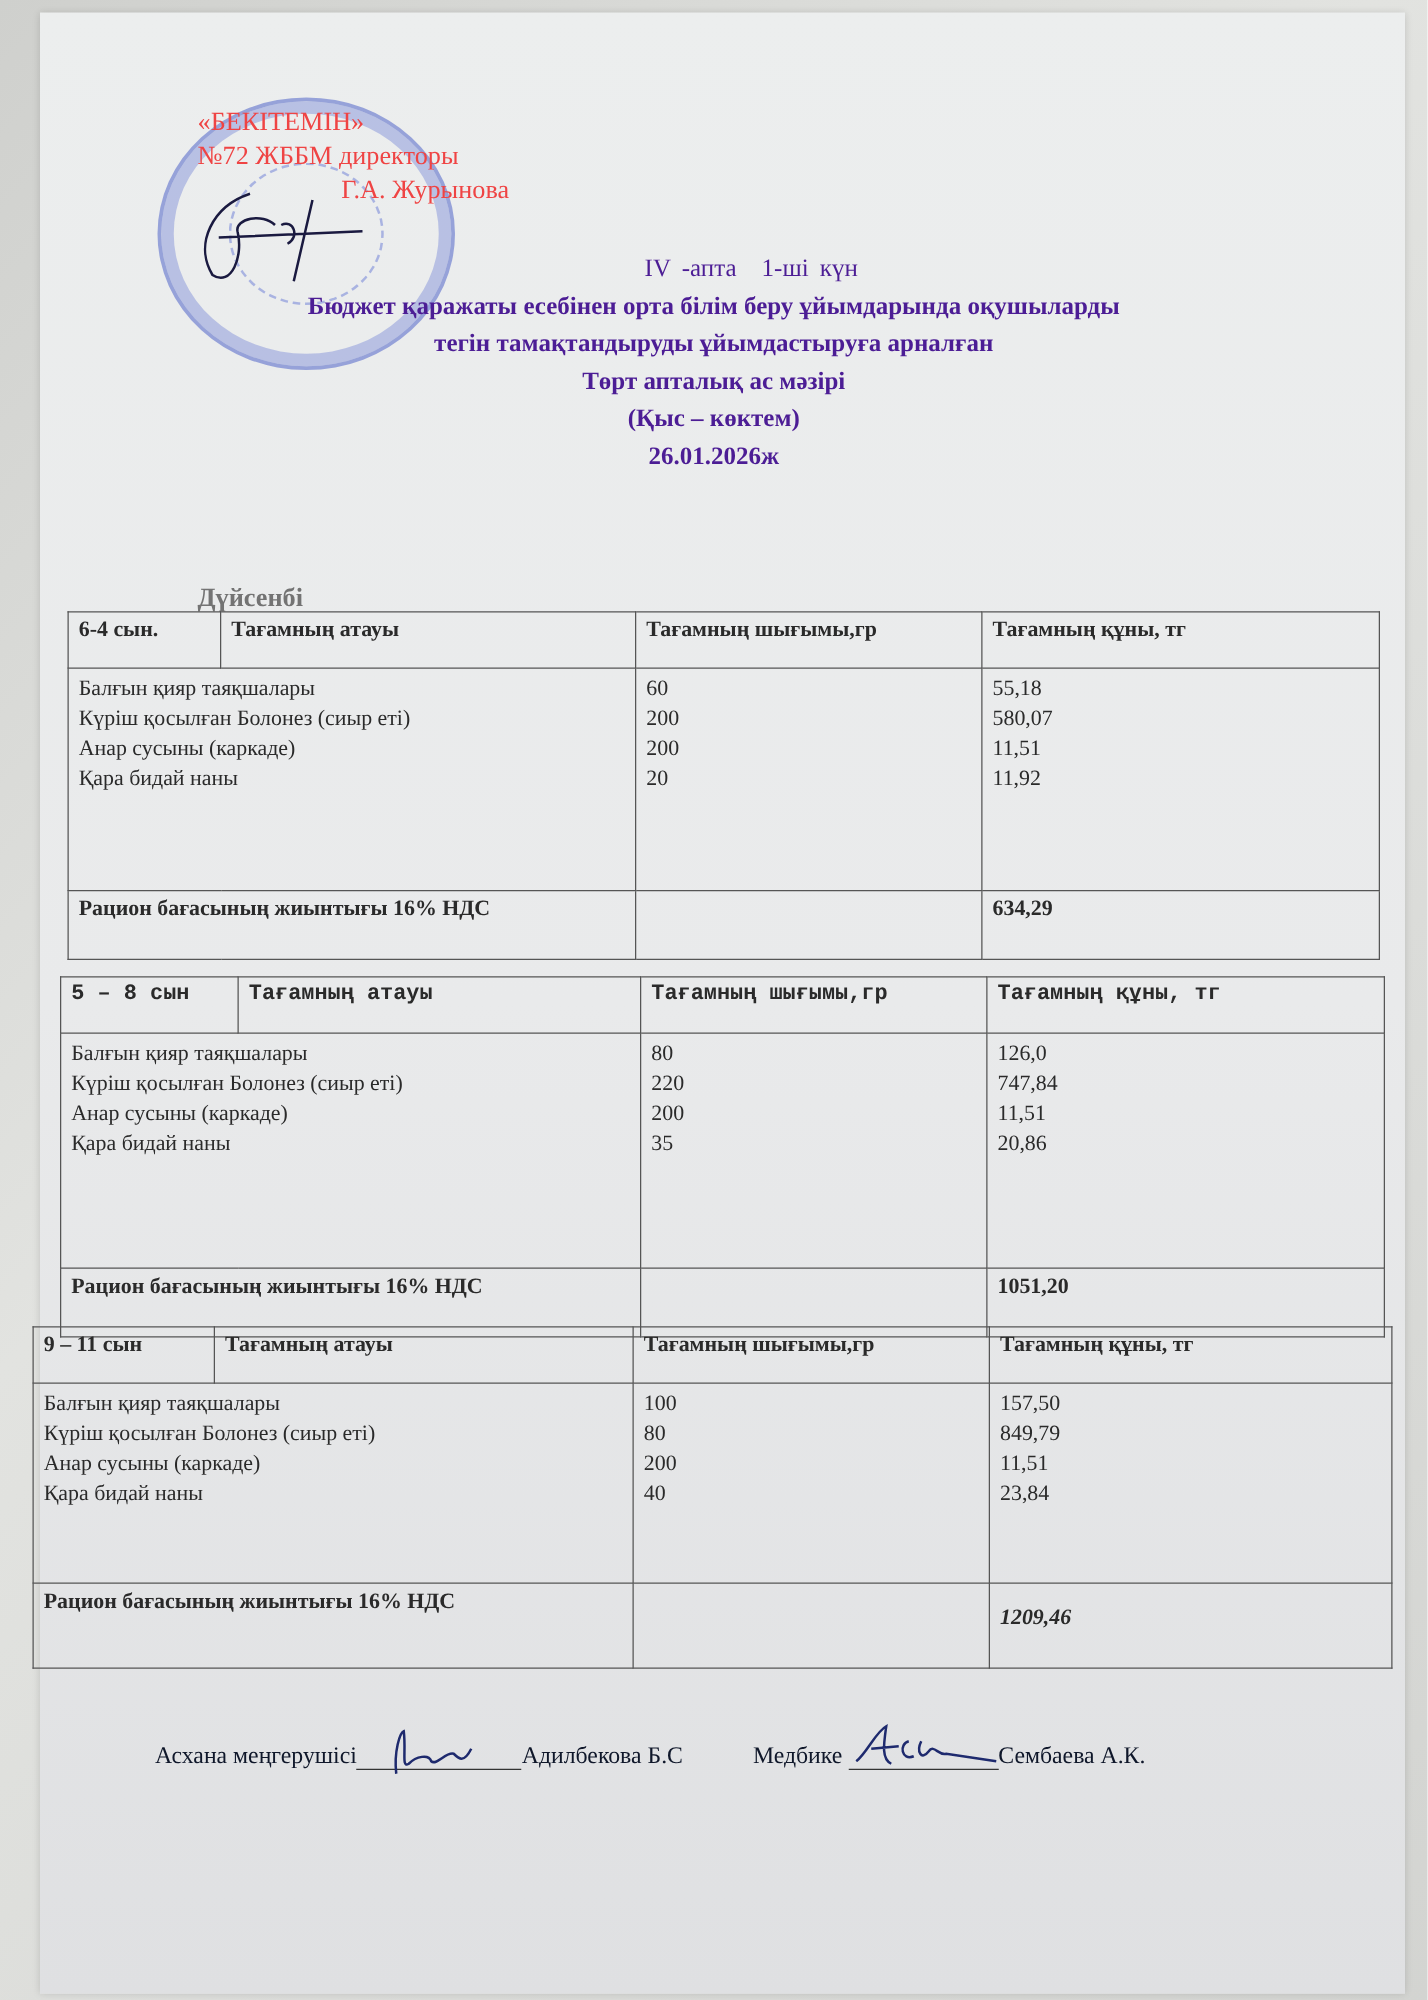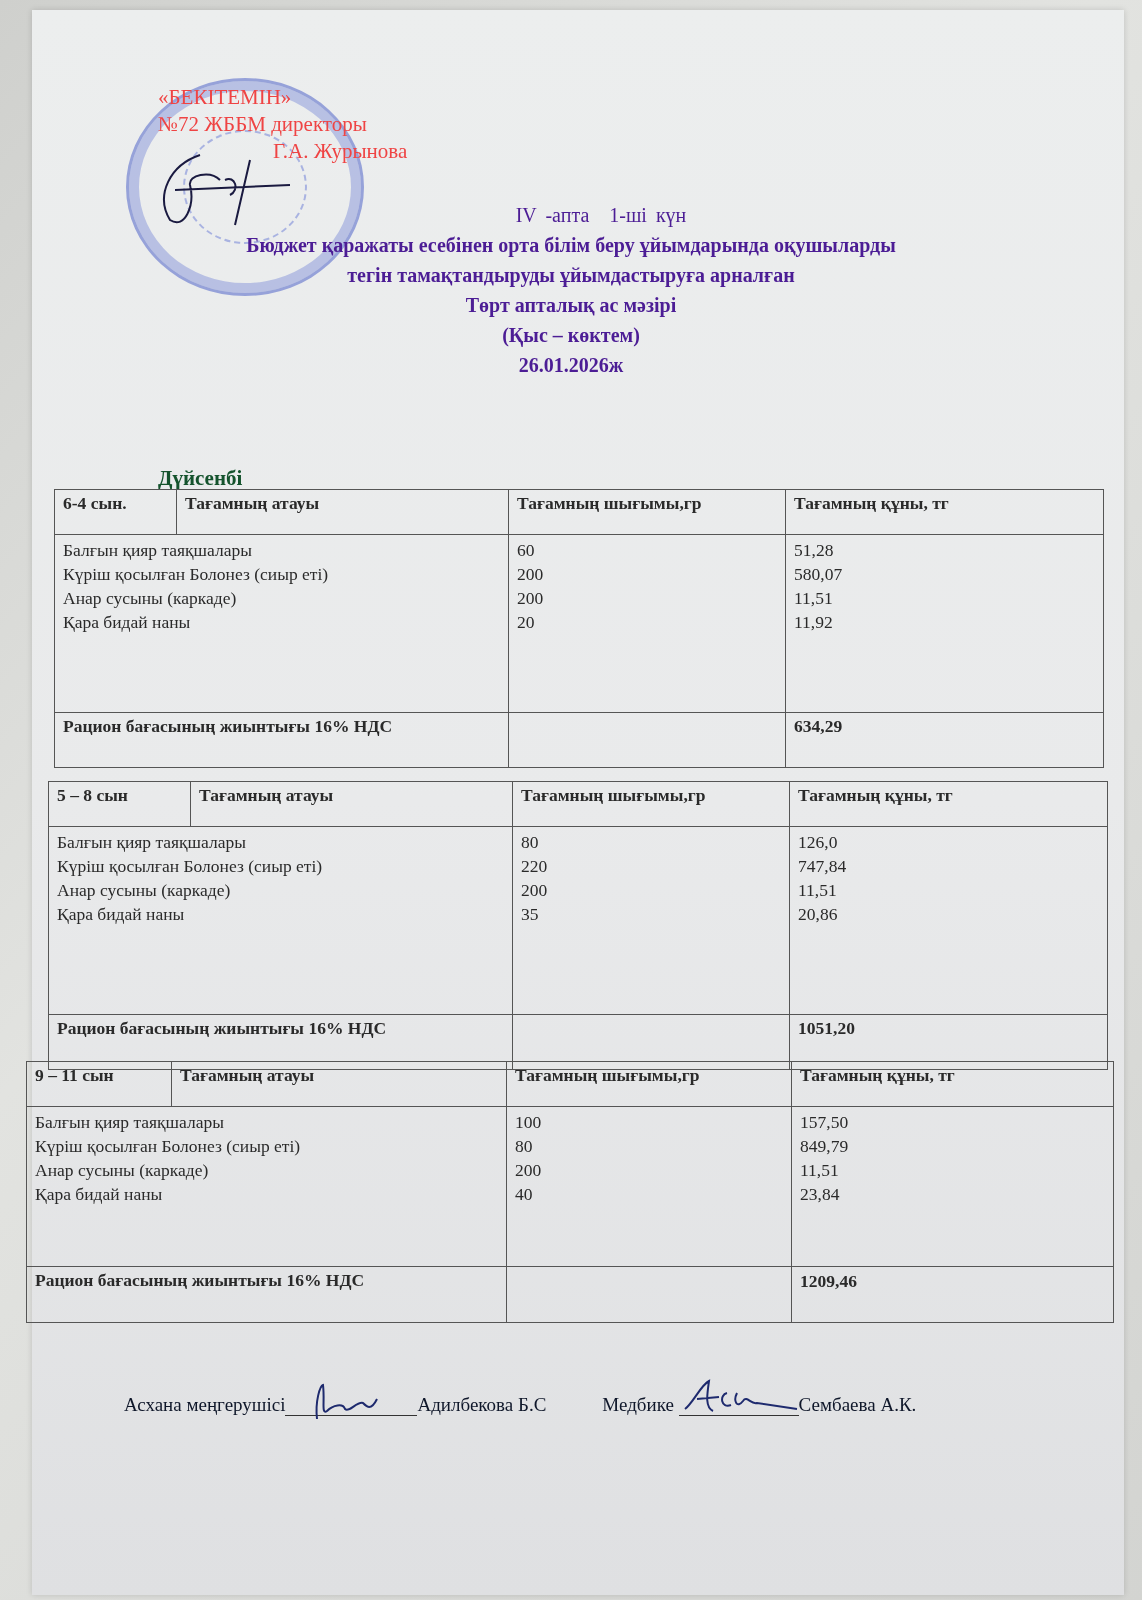--- a/index.html
+++ b/index.html
@@ -25,21 +25,21 @@
     border:2px dashed rgba(90,110,210,0.45);
   }
   .sig-director {
     position:absolute; left:140px; top:135px; width:160px; height:100px;
   }
   .approve { position:absolute; left:158px; top:84px; font-size:21px; line-height:27px; color:#ef4444; }
   .approve .l3 { padding-left:115px; }
   .titles { position:absolute; left:0; right:0; top:200px; text-align:center; font-weight:bold; font-size:20px; line-height:30px; color:#4c1d95; }
   .titles .t1 { font-weight:normal; font-size:20px; word-spacing:4px; padding-left:60px; }
   .titles .t1 span.gap { display:inline-block; width:20px; }
-  .day-label { position:absolute; left:158px; top:466px; font-weight:bold; font-size:21px; color:#14532d; }
+  .day-label { position:absolute; left:158px; top:466px; font-weight:bold; font-size:21px; color:#737373; }
 
   table.menu {
     position:absolute; border-collapse:collapse; font-size:17.5px; color:#2a2a2a;
   }
   table.menu td { border:1.3px solid #555; vertical-align:top; padding:3px 8px; }
   .hdr td { font-weight:bold; height:38px; }
   .hdr td.cls { width:105px; }
   .items td { line-height:24px; }
   .total td { font-weight:bold; height:48px; }
   .sig-row { position:absolute; left:124px; top:1394px; font-size:19px; color:#0f172a; white-space:nowrap; }
@@ -94,37 +94,37 @@
       <div>Анар сусыны (каркаде)</div>
       <div>Қара бидай наны</div>
     </td>
     <td>
       <div>60</div>
       <div>200</div>
       <div>200</div>
       <div>20</div>
     </td>
     <td>
-      <div>51,28</div>
+      <div>55,18</div>
       <div>580,07</div>
       <div>11,51</div>
       <div>11,92</div>
     </td>
   </tr>
   <tr class="total">
     <td colspan="2">Рацион бағасының жиынтығы 16% НДС</td>
     <td></td>
     <td>634,29</td>
   </tr>
 </tbody>
   </table>
 
 <table class="menu" style="left:48px; top:781px; width:1060px;">
   <tbody>
-      <tr class="hdr" style="height:28px;">
+      <tr class="hdr" style="height:28px;font-family:Liberation Mono, monospace;">
     <td class="cls" style="width:125px; height:22px;">5 – 8 сын</td>
     <td style="width:305px;">Тағамның атауы</td>
     <td style="width:260px;">Тағамның шығымы,гр</td>
     <td>Тағамның құны, тг</td>
   </tr>
   <tr class="items" style="height:188px;">
     <td colspan="2">
       <div>Балғын қияр таяқшалары</div>
       <div>Күріш қосылған Болонез (сиыр еті)</div>
       <div>Анар сусыны (каркаде)</div>
@@ -175,21 +175,21 @@
     <td>
       <div>157,50</div>
       <div>849,79</div>
       <div>11,51</div>
       <div>23,84</div>
     </td>
   </tr>
   <tr class="total">
     <td colspan="2">Рацион бағасының жиынтығы 16% НДС</td>
     <td></td>
-    <td style="padding-top:4px;">1209,46</td>
+    <td style="padding-top:16px;font-style:italic;">1209,46</td>
   </tr>
 </tbody>
   </table>
 
 <div class="sig-row">
   <span>Асхана меңгерушісі</span><span class="blank">
     <svg width="80" height="40" viewBox="0 0 80 40">
       <path d="M12 38 C10 20, 15 5, 18 4 C20 20, 16 34, 22 30 C28 24, 38 22, 40 28 C44 32, 52 20, 58 22 C62 26, 66 30, 72 18" fill="none" stroke="#1e2a6e" stroke-width="2"></path>
     </svg>
   </span><span>Адилбекова Б.С</span><span class="gap"></span><span>Медбике</span> <span class="blank" style="width:120px;">

